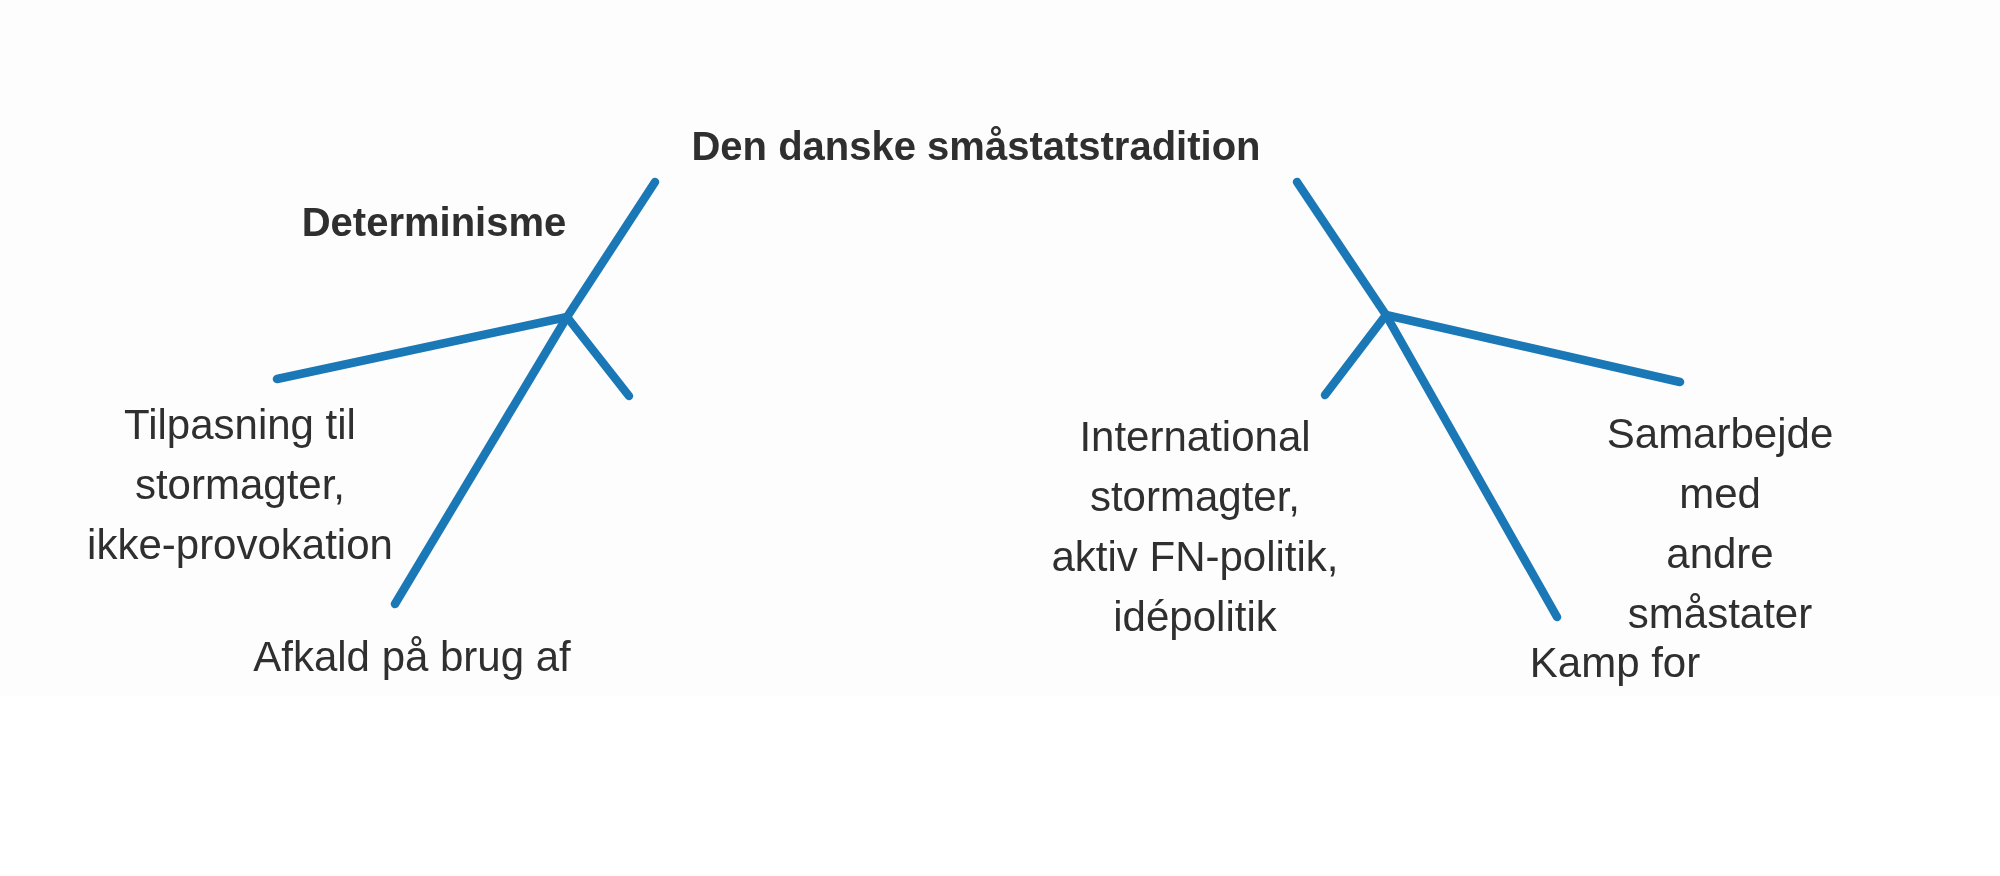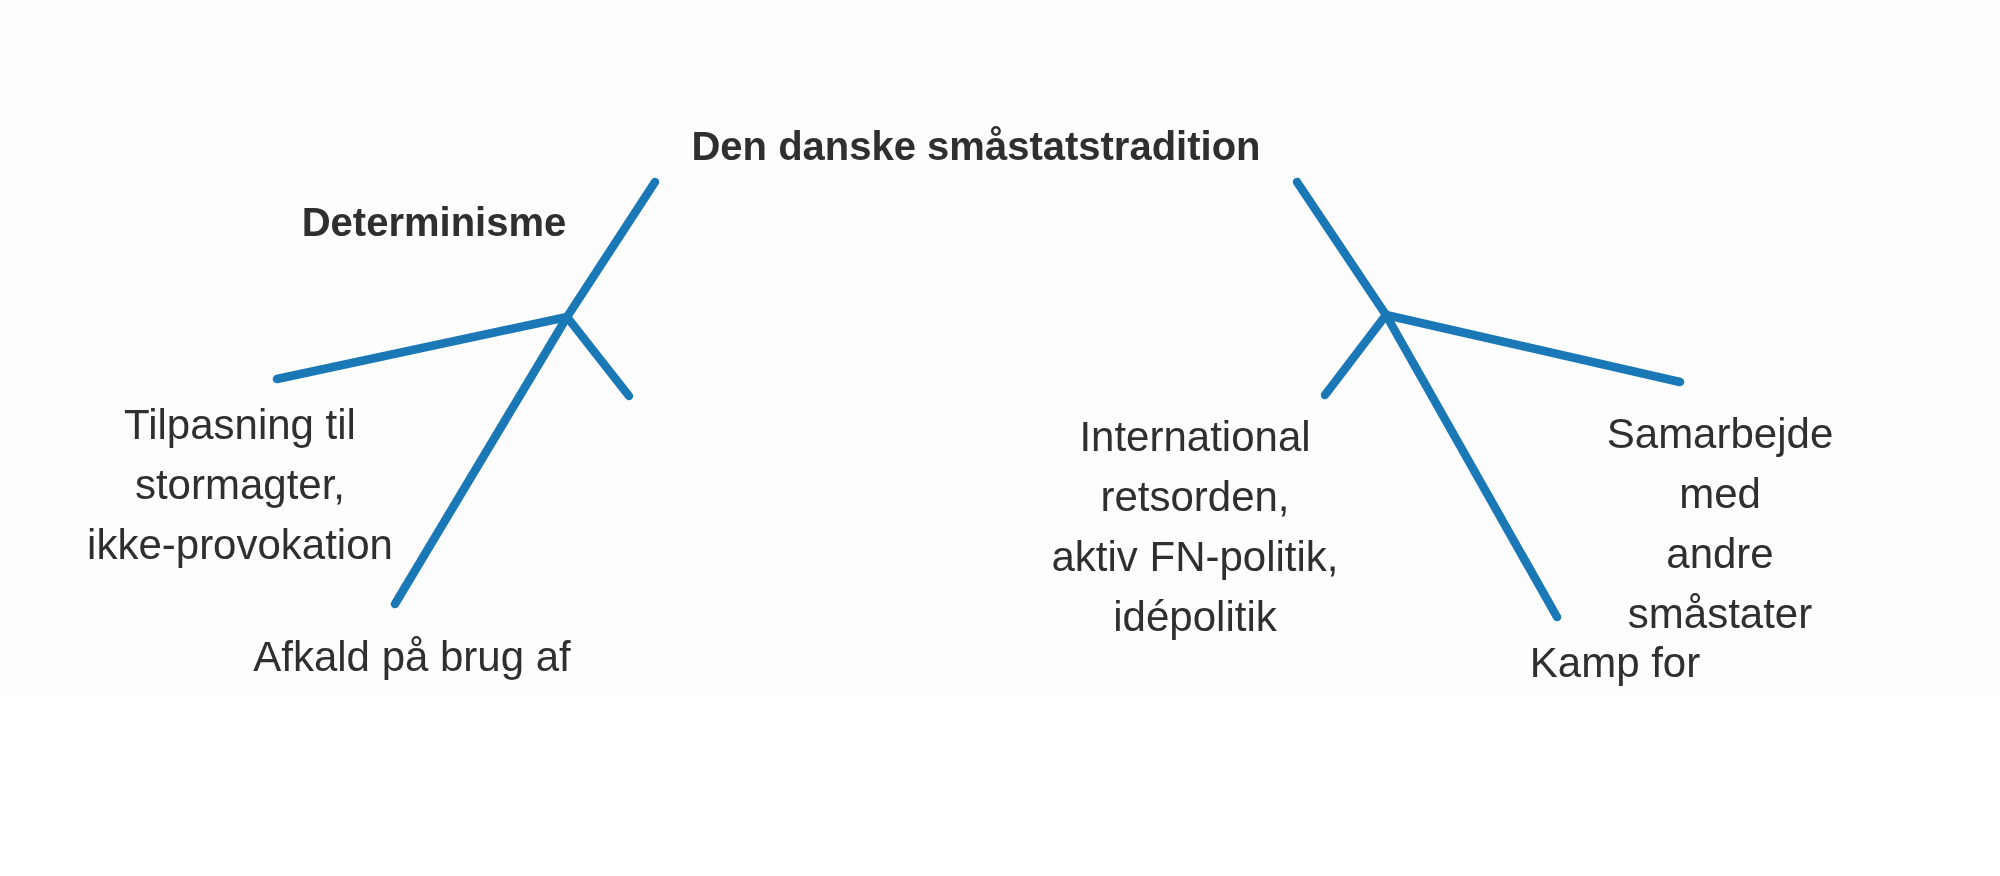--- a/index.html
+++ b/index.html
@@ -72,21 +72,21 @@
 
   <div class="node leaf-node" style="left:240px; top:395px;">Tilpasning til
 stormagter,
 ikke-provokation</div>
 
 
   <div class="node leaf-node" style="left:412px; top:627px;">Afkald på brug af
 militære midler</div>
 
   <div class="node leaf-node" style="left:1195px; top:407px;">International
-retsorden,
+stormagter,
 aktiv FN-politik,
 idépolitik</div>
 
   <div class="node leaf-node" style="left:1720px; top:404px;">Samarbejde
 med
 andre
 småstater</div>
 
   <div class="node leaf-node" style="left:1615px; top:633px;">Kamp for
 afspænding, stormagter</div>

